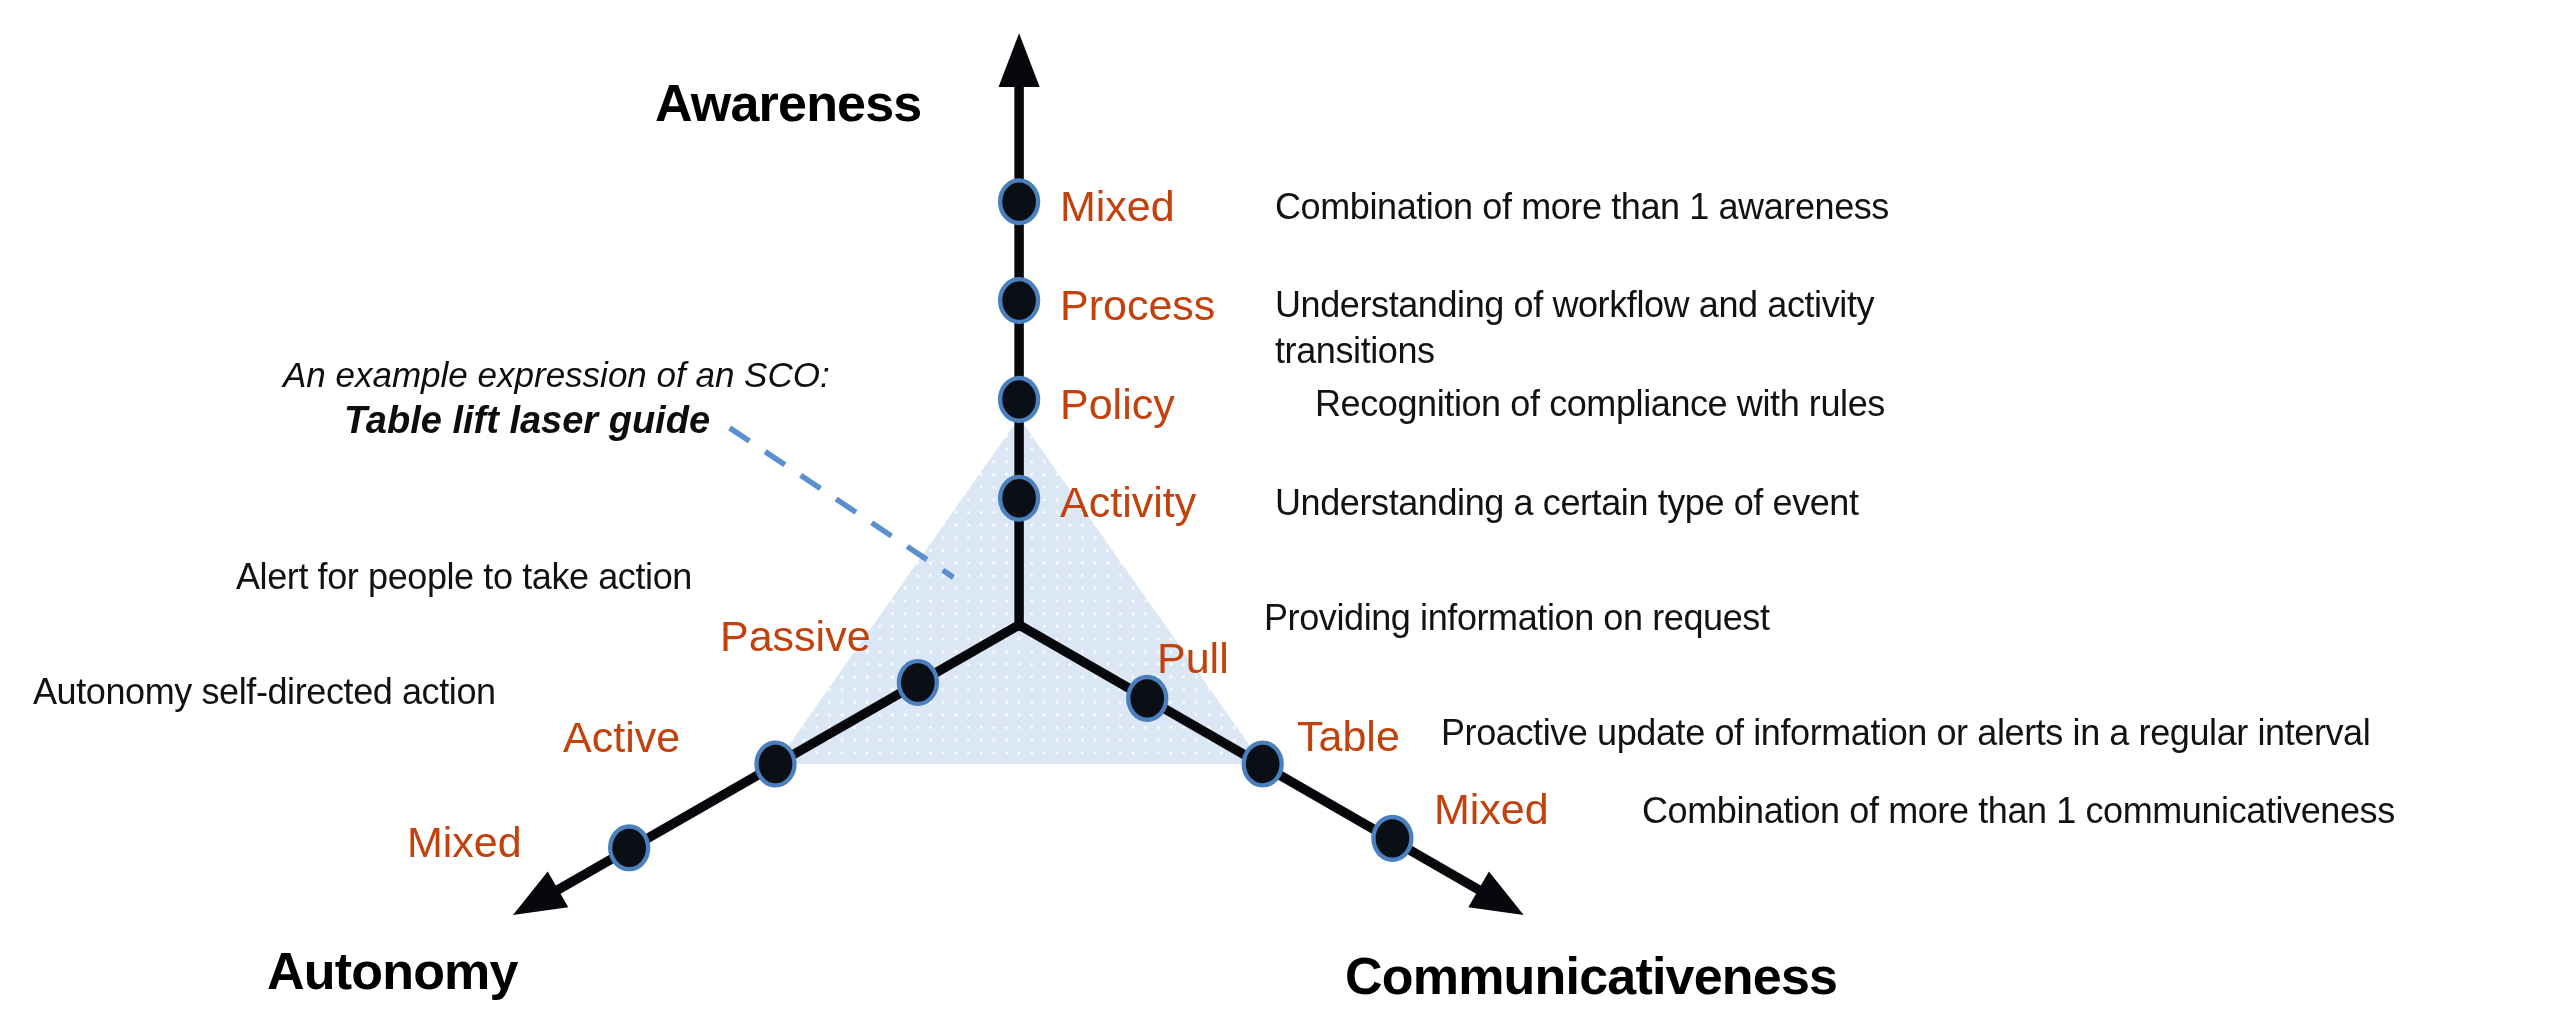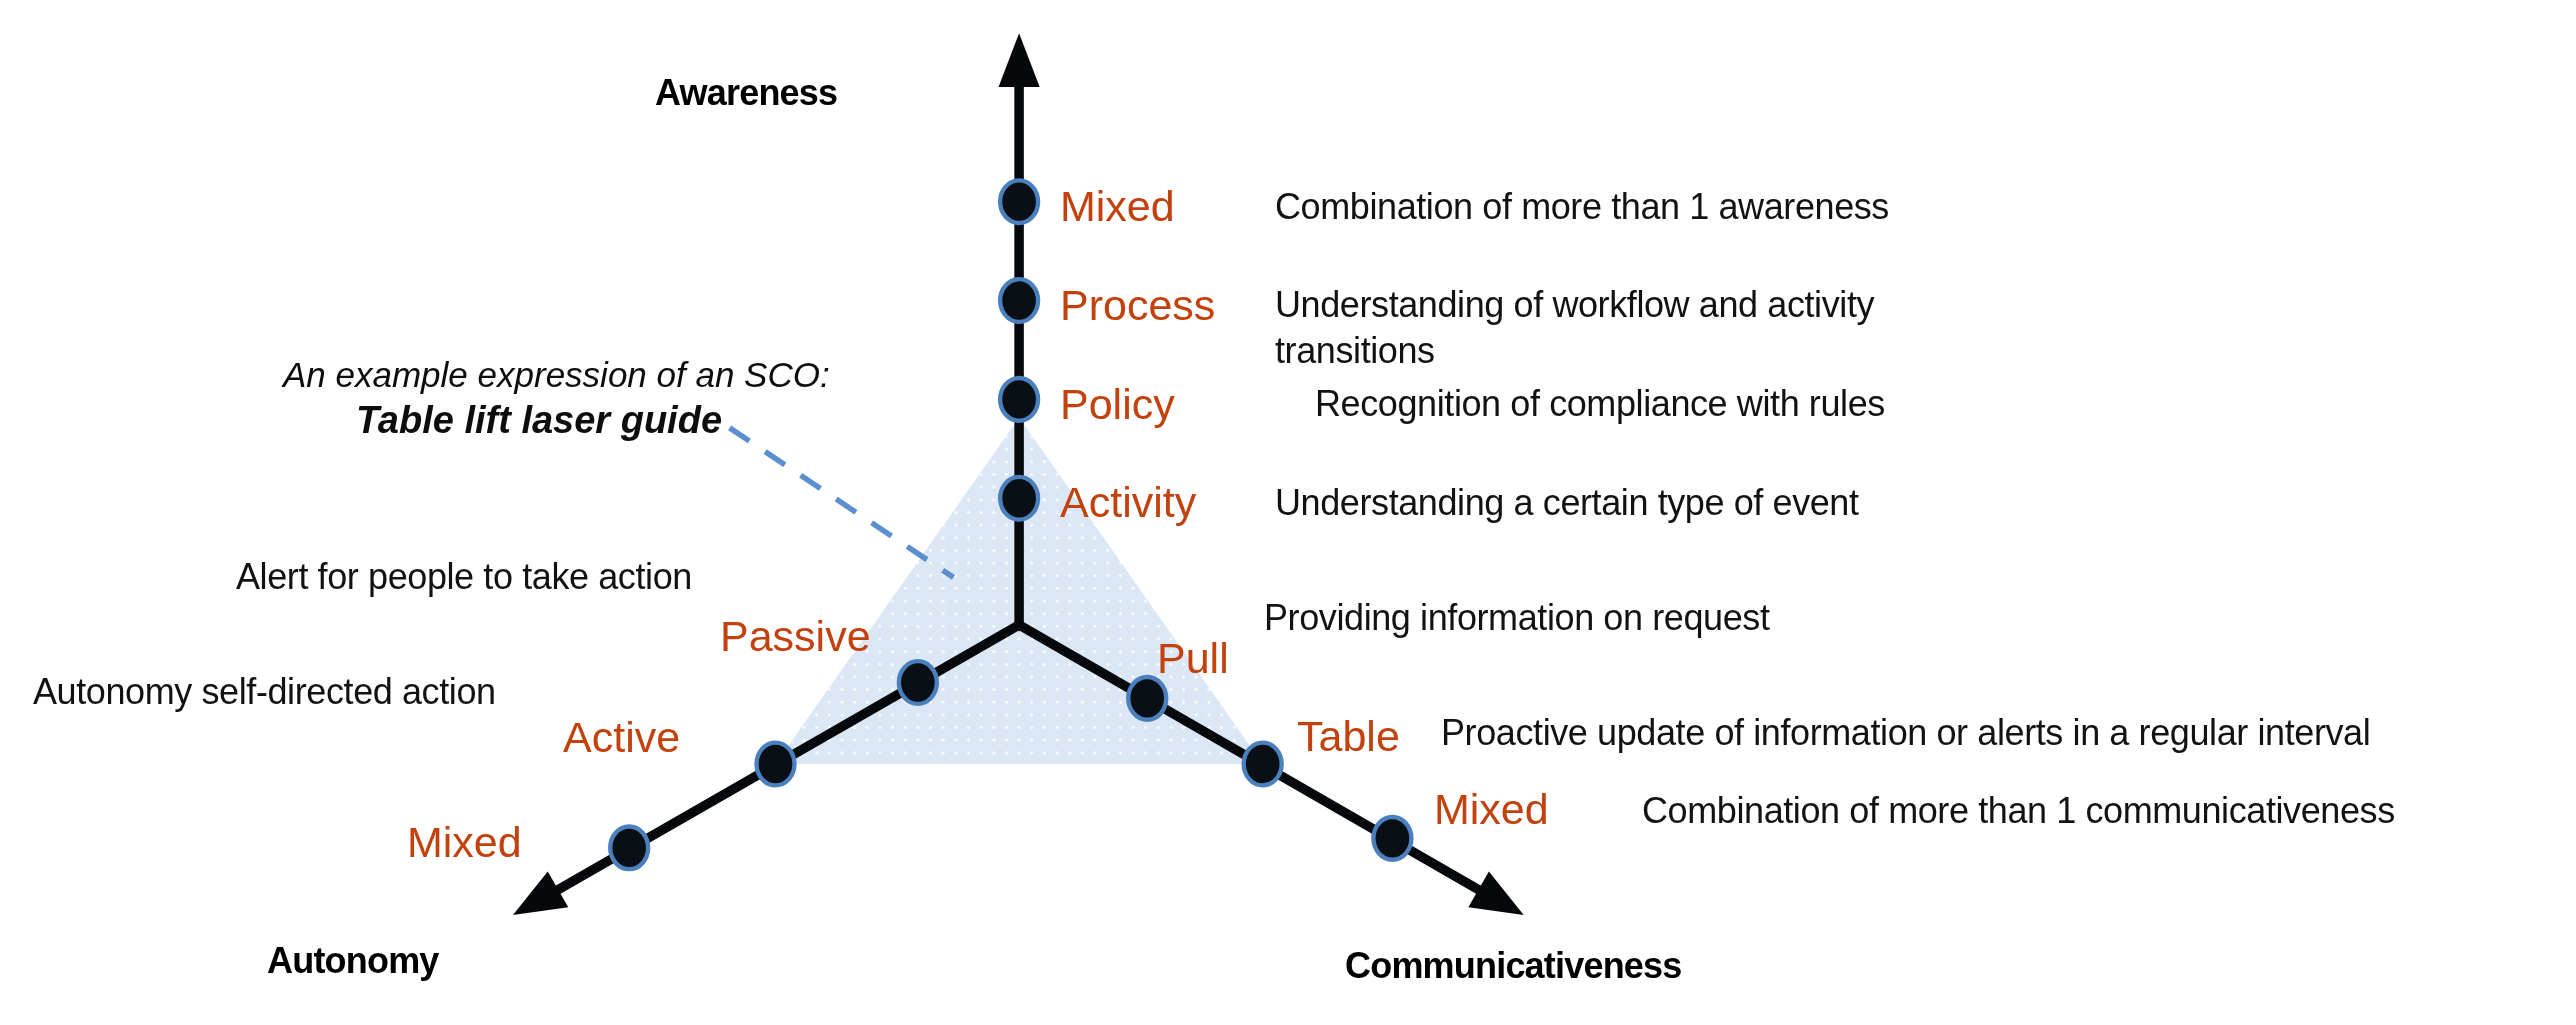--- a/index.html
+++ b/index.html
@@ -45,21 +45,21 @@
     stroke-dasharray: 30 24;
     fill: none;
   }
   .txt {
     position: absolute;
     white-space: pre-line;
     line-height: 1.28;
     color: var(--color-text, #000);
   }
   .axis-title {
-    font-size: 36px;
+    font-size: 52px;
     font-weight: bold;
     letter-spacing: -0.8px;
   }
   .node-label {
     font-size: 43px;
     font-weight: 400;
     color: #c2410c;
   }
   .node-desc {
     font-size: 36px;
@@ -117,21 +117,21 @@
     <ellipse class="node-dot" cx="1450" cy="883" rx="24" ry="27"></ellipse>
     <ellipse class="node-dot" cx="1596" cy="966" rx="24" ry="27"></ellipse>
     <ellipse class="node-dot" cx="1760" cy="1060" rx="24" ry="27"></ellipse>
   </svg>
 
   <div class="txt axis-title" style="left:655px; top:70px;">Awareness</div>
   <div class="txt axis-title" style="left:267px; top:938px;">Autonomy</div>
   <div class="txt axis-title" style="left:1345px; top:943px;">Communicativeness</div>
 
   <div class="txt annot-line1" style="left:283px; top:353px;">An example expression of an SCO:</div>
-  <div class="txt annot-line2" style="left:356px; top:396px;font-style:italic;">Table lift laser guide</div>
+  <div class="txt annot-line2" style="left:344px; top:396px;font-style:italic;">Table lift laser guide</div>
 
   <div class="txt node-label" style="left:1060px; top:179px;">Mixed</div>
   <div class="txt node-desc" style="left:1275px; top:184px;">Combination of more than 1 awareness</div>
 
   <div class="txt node-label" style="left:1060px; top:278px;">Process</div>
   <div class="txt node-desc" style="left:1275px; top:282px;">Understanding of workflow and activity
 transitions</div>
 
   <div class="txt node-label" style="left:1060px; top:377px;">Policy</div>
   <div class="txt node-desc" style="left:1275px; top:381px;margin-left:40px;">Recognition of compliance with rules</div>

